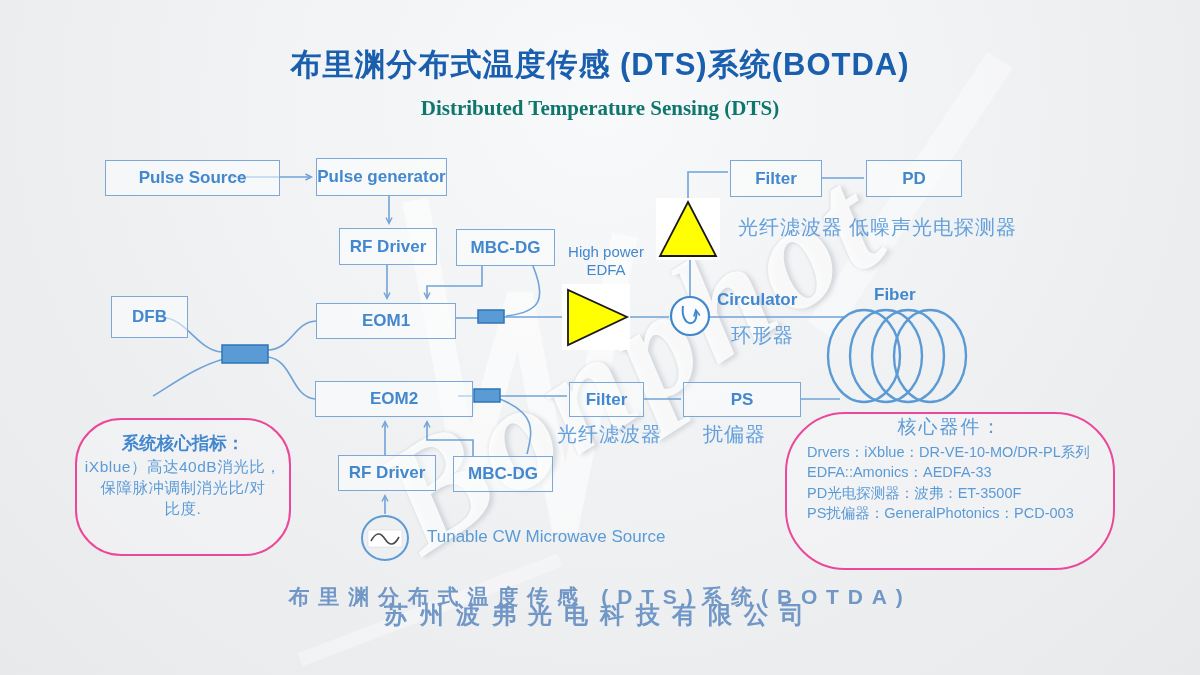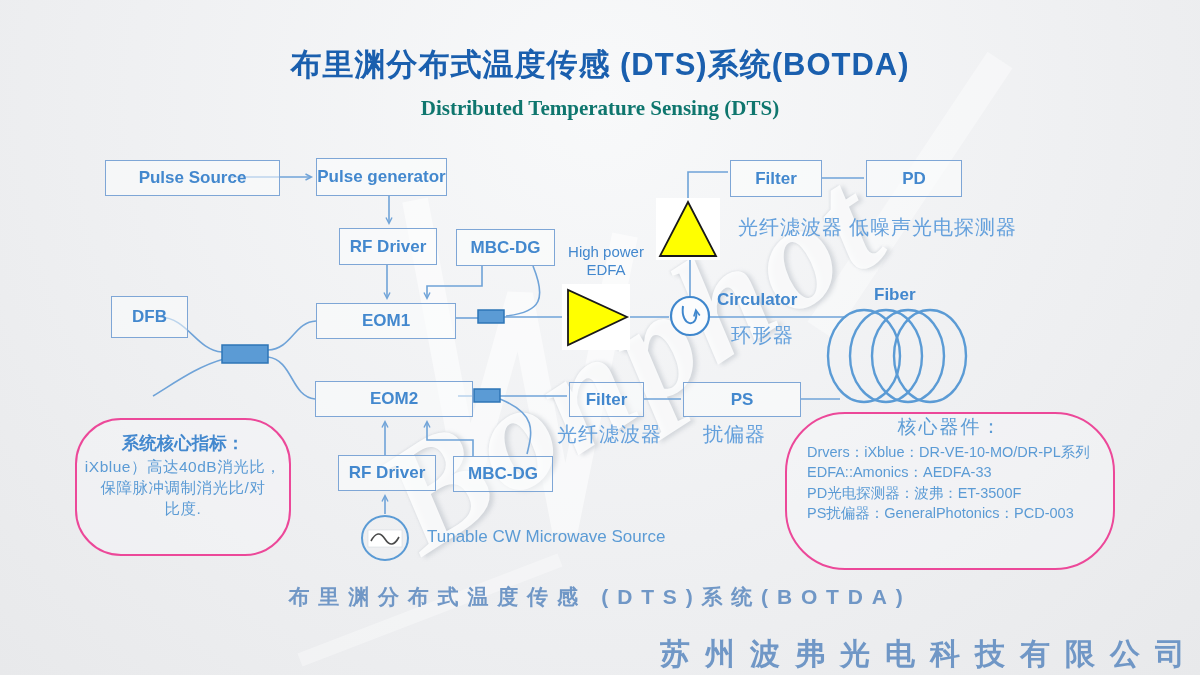--- a/index.html
+++ b/index.html
@@ -50,21 +50,21 @@
   .note-left .note-title{font-size:17.5px;font-weight:bold;color:#4388ce;margin-bottom:2px;}
   .note-left .note-line{font-size:15.5px;line-height:1.34;letter-spacing:0.5px;}
   .note-right{border-radius:60px;padding-top:0;}
   .note-right .note-title{font-size:19px;text-align:center;letter-spacing:2px;margin-bottom:2px;}
   .note-right .note-line{font-size:14.5px;line-height:1.4;padding:0 15px 0 20px;white-space:nowrap;}
   
   .footer-line{
     position:absolute;left:0;width:1200px;text-align:center;color:#7097c6;font-weight:bold;
   }
   .footer-1{top:583px;font-size:21px;letter-spacing:0.42em;}
-  .footer-2{top:634px;font-size:30px;letter-spacing:0.5em;text-align:right;}
+  .footer-2{top:599px;font-size:24px;letter-spacing:0.5em;}
 </style>
 </head>
 <body>
 
 <svg class="wm-svg" width="1200" height="675" viewBox="0 0 1200 675" aria-hidden="true">
   <polyline points="415,200 468,480 520,295 565,530 625,235" fill="none" stroke="rgba(255,255,255,0.55)" stroke-width="26" stroke-linejoin="miter"></polyline>
   <polyline points="1000,60 820,330" fill="none" stroke="rgba(255,255,255,0.4)" stroke-width="30"></polyline>
   <polyline points="300,660 560,560" fill="none" stroke="rgba(255,255,255,0.35)" stroke-width="14"></polyline>
 </svg>
 <div class="wm-text">Bonphot</div>

